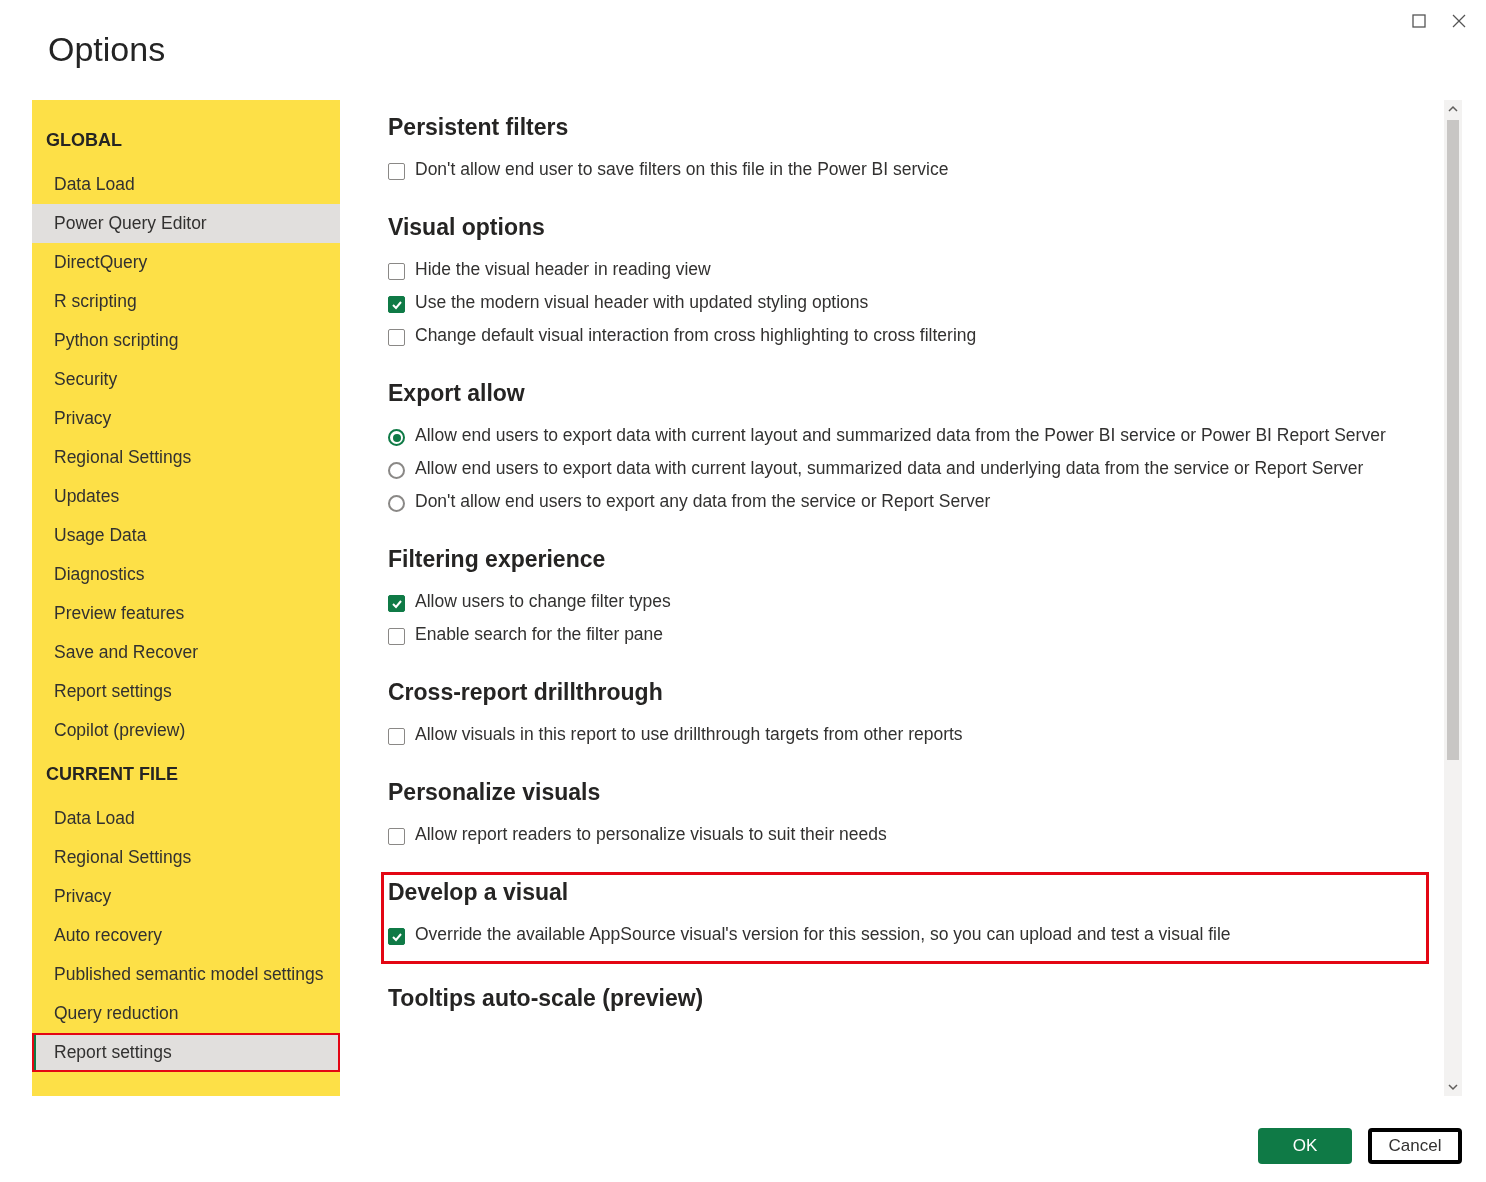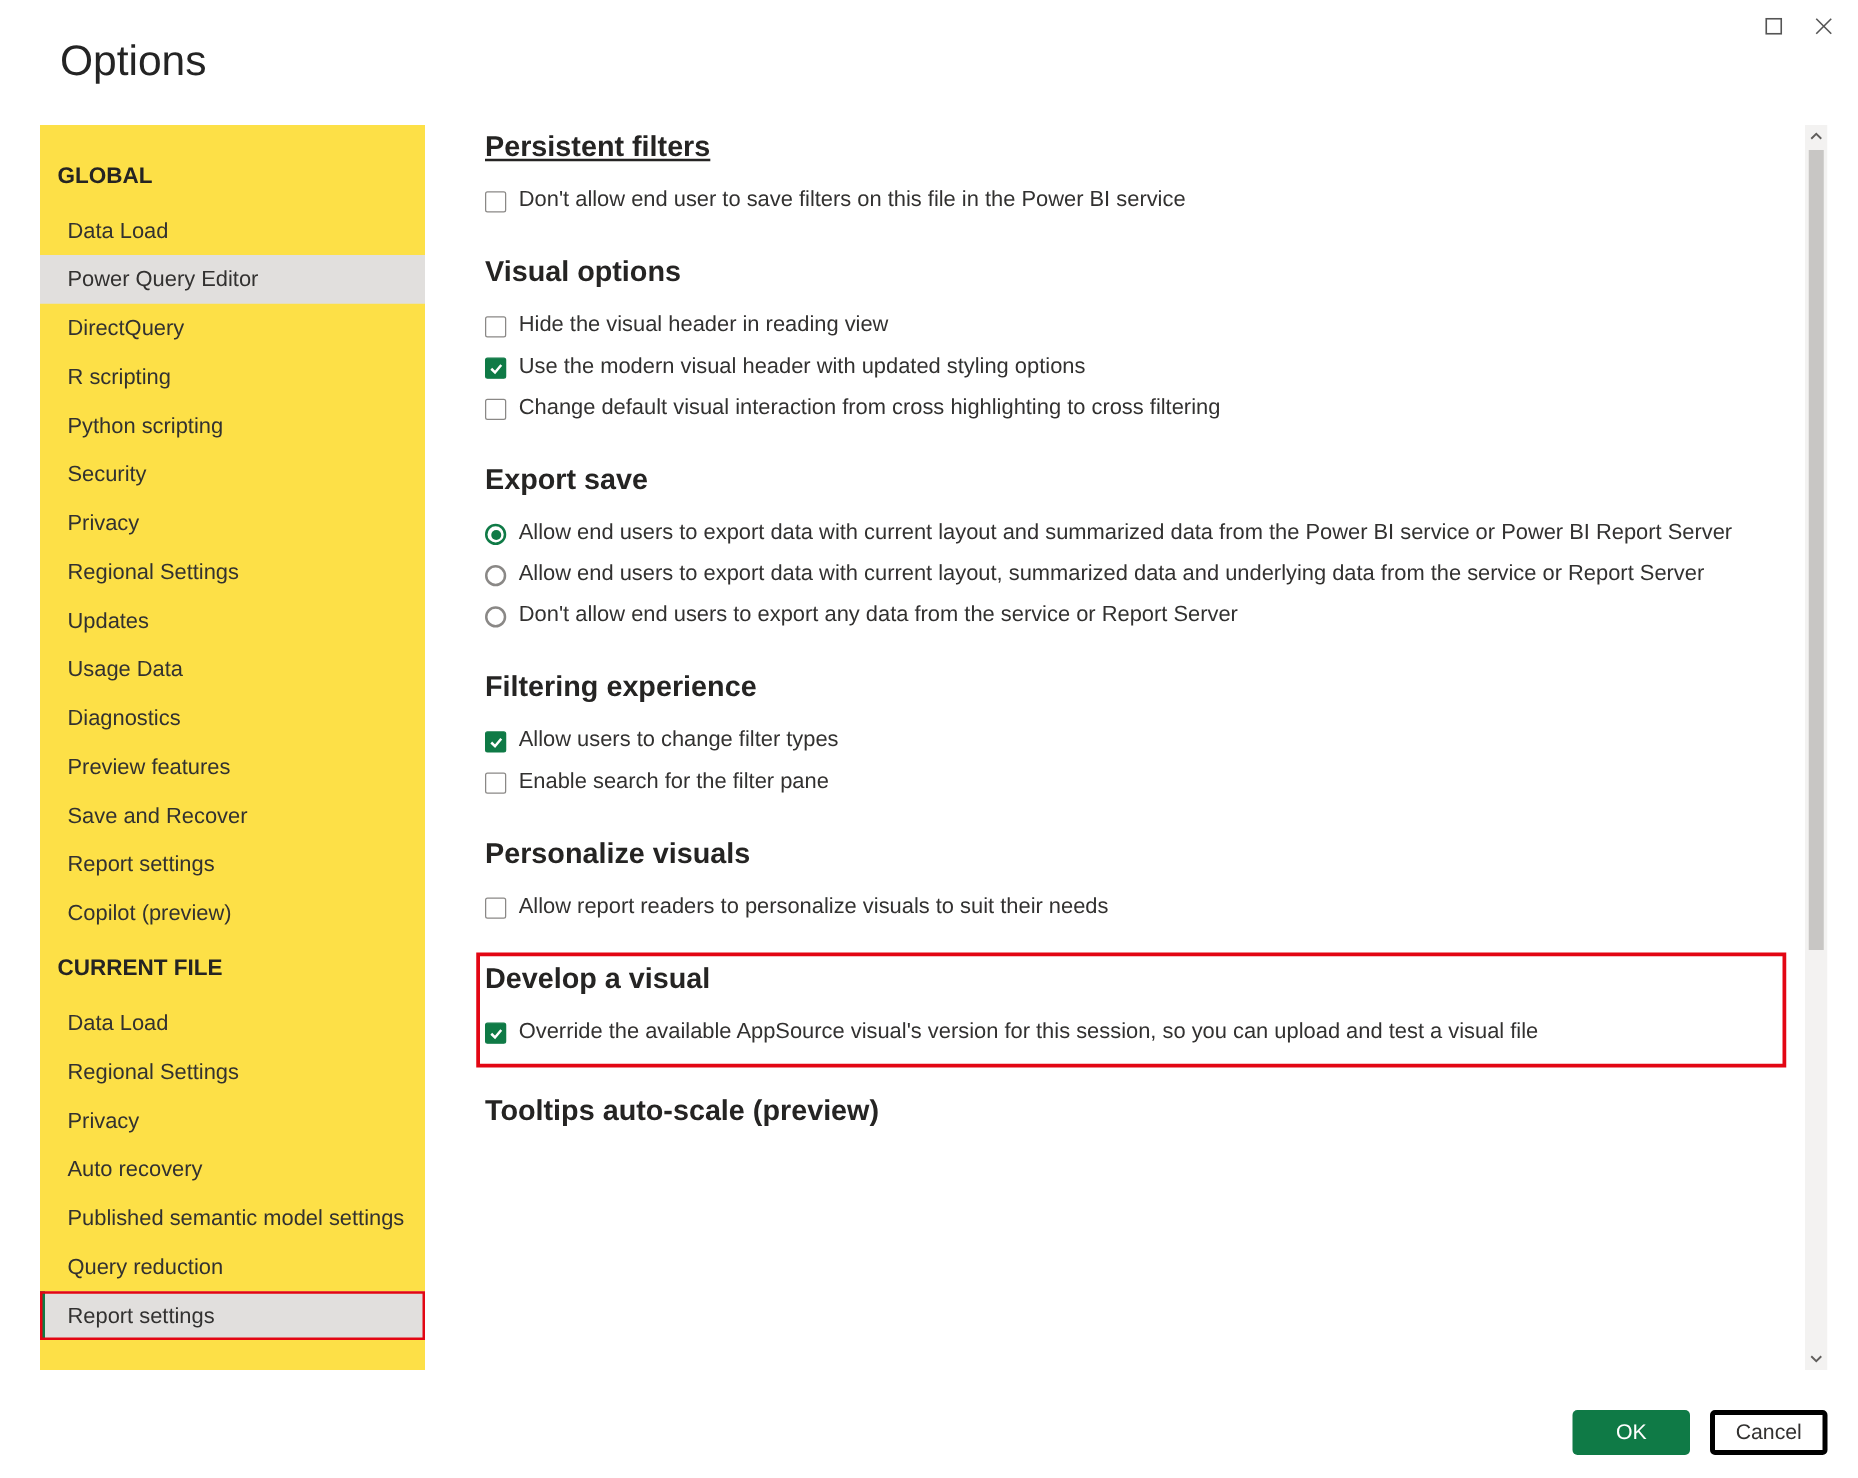--- a/index.html
+++ b/index.html
@@ -99,21 +99,21 @@
   left: 3px; width: 12px;
   background: #c8c6c4;
 }
 .section-title {
   font-size: 23px;
   font-weight: 600;
   color: #252423;
   margin-top: 28px;
   margin-bottom: 12px;
 }
-.section-title.first { margin-top: 4px; text-decoration: underline; }
+.section-title.first { margin-top: 14px; }
 .opt-row {
   display: flex;
   align-items: flex-end;
   gap: 10px;
   padding: 6px 0;
 }
 .opt-row .ctrl {
   width: 17px; height: 17px;
   flex-shrink: 0;
   margin-top: 2px;
@@ -248,21 +248,21 @@
               </svg>
             </span>
             <span class="lbl">Use the modern visual header with updated styling options</span>
           </div>
           <div class="opt-row">
             <span class="ctrl checkbox"></span>
             <span class="lbl">Change default visual interaction from cross highlighting to cross filtering</span>
           </div>
         </div>
         <div>
-          <div class="section-title">Export save</div>
+          <div class="section-title">Export allow</div>
           <div class="opt-row">
             <span class="ctrl radio selected">
               <span class="dot"></span>
             </span>
             <span class="lbl">Allow end users to export data with current layout and summarized data from the Power BI service or Power BI Report Server</span>
           </div>
           <div class="opt-row">
             <span class="ctrl radio">
               <span class="dot"></span>
             </span>
@@ -281,20 +281,27 @@
             <span class="ctrl checkbox checked">
               <svg width="12" height="12" viewBox="0 0 12 12">
                 <path d="M2 6 L5 9 L10 3" fill="none" stroke="#fff" stroke-width="2"></path>
               </svg>
             </span>
             <span class="lbl">Allow users to change filter types</span>
           </div>
           <div class="opt-row">
             <span class="ctrl checkbox"></span>
             <span class="lbl">Enable search for the filter pane</span>
+          </div>
+        </div>
+        <div>
+          <div class="section-title">Cross-report drillthrough</div>
+          <div class="opt-row">
+            <span class="ctrl checkbox"></span>
+            <span class="lbl">Allow visuals in this report to use drillthrough targets from other reports</span>
           </div>
         </div>
         <div>
           <div class="section-title">Personalize visuals</div>
           <div class="opt-row">
             <span class="ctrl checkbox"></span>
             <span class="lbl">Allow report readers to personalize visuals to suit their needs</span>
           </div>
         </div>
         <div class="highlighted-section">

